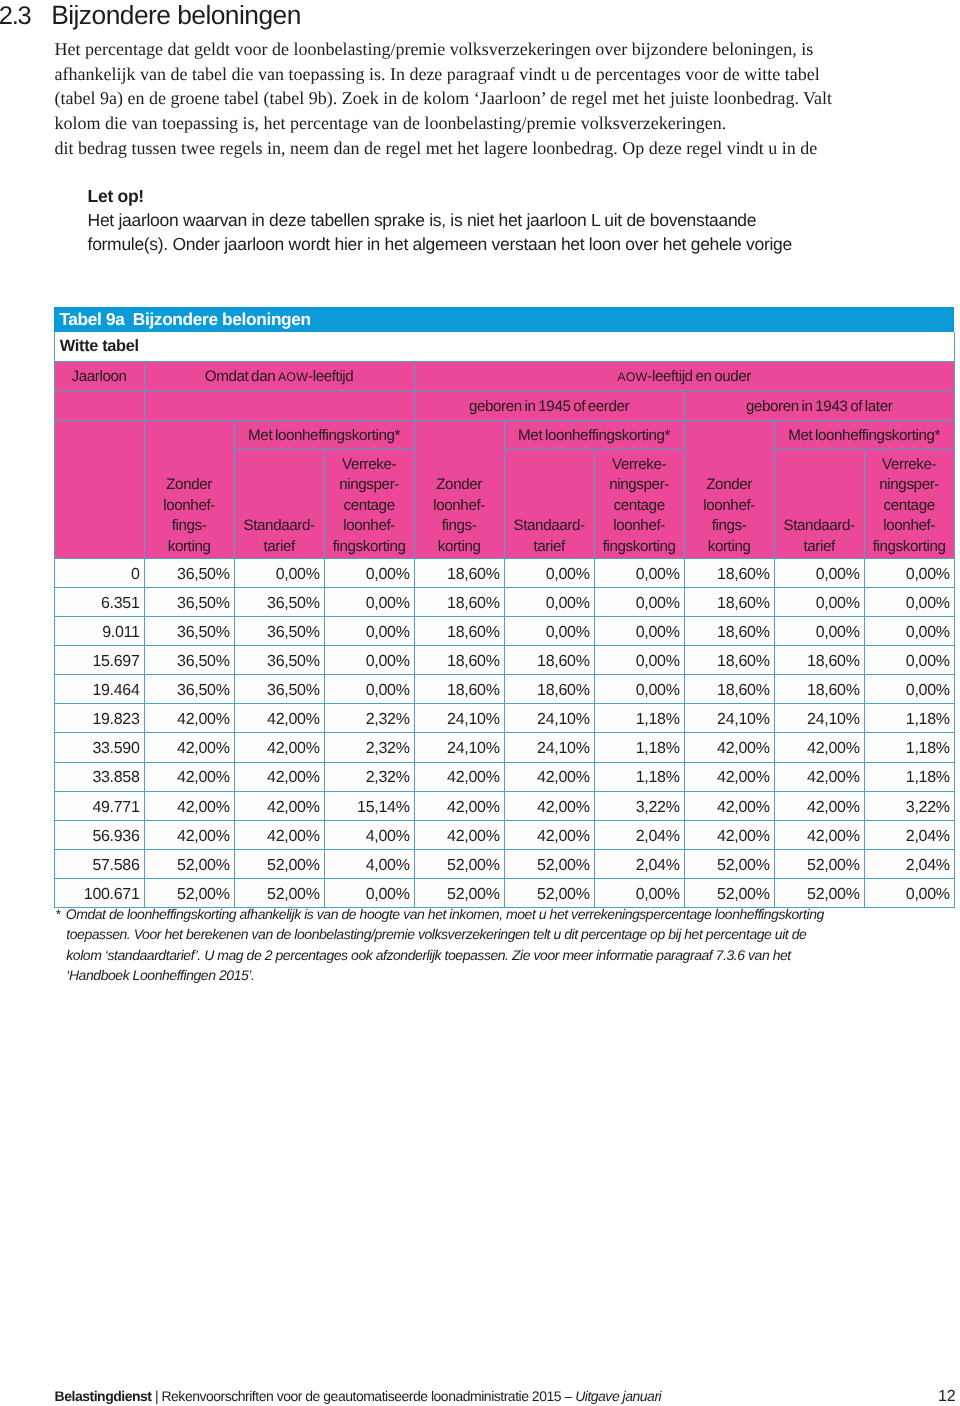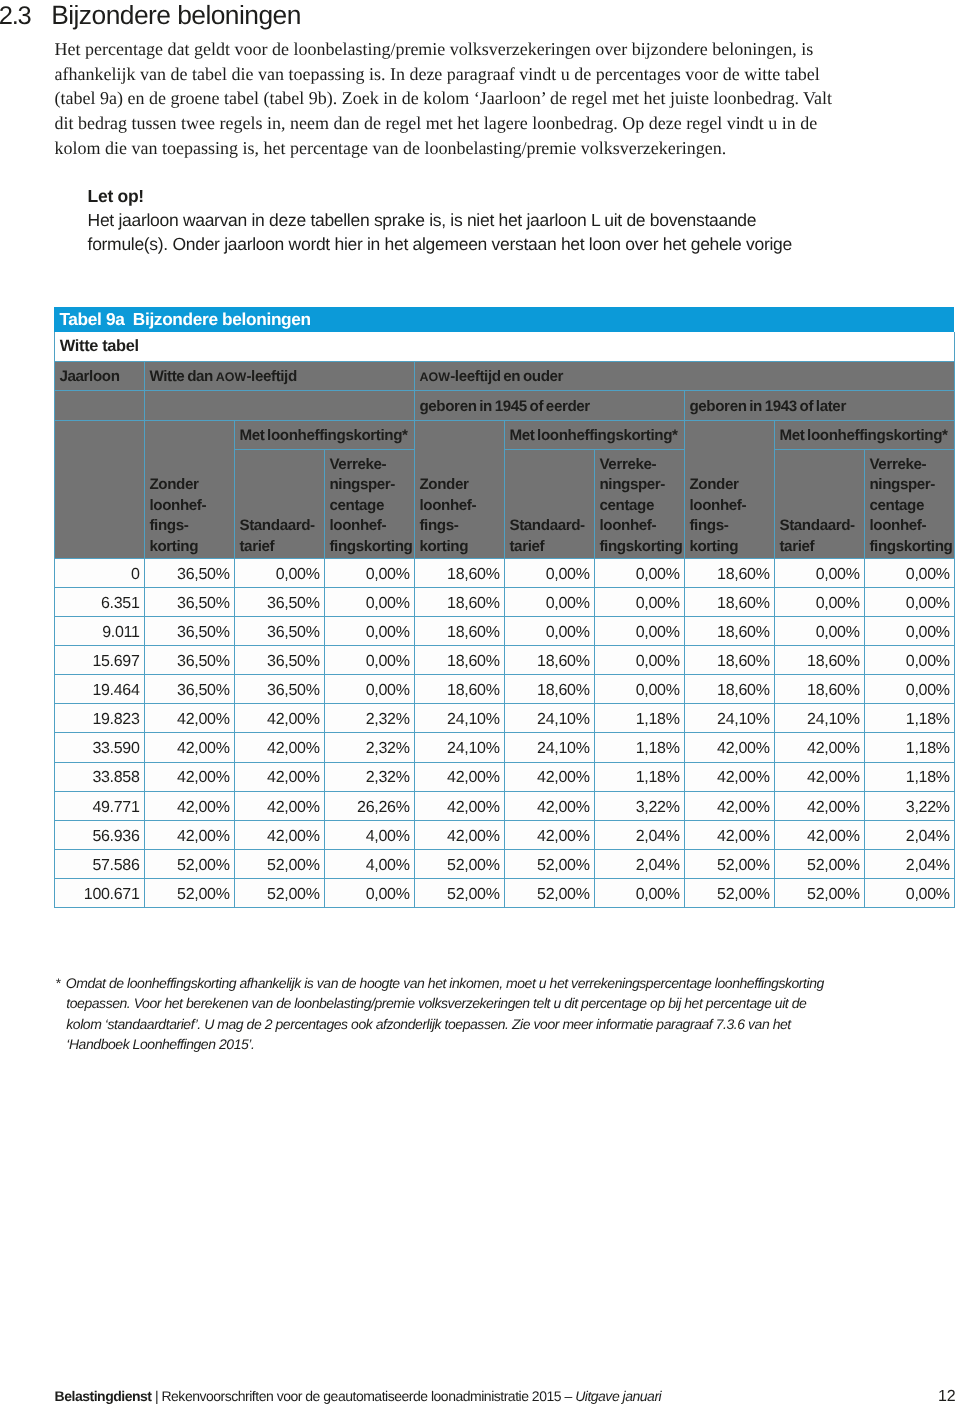--- a/index.html
+++ b/index.html
@@ -28,33 +28,33 @@
   .letop .b{font-weight:700;}
 
   
   .tbl{position:absolute;left:53.75px;top:307px;width:900px;border-collapse:collapse;table-layout:fixed;}
   .tbl td{padding:0;margin:0;vertical-align:bottom;}
   .tbl td.c-title{background:#0c9ad8;color:#ffffff;font-weight:700;font-size:17.3px;letter-spacing:-0.35px;
      height:25px;padding:0 0 0 5.2px;vertical-align:middle;white-space:nowrap;margin-left:28px;}
   .tbl td.c-sub{background:#ffffff;font-weight:700;font-size:16.4px;letter-spacing:-0.35px;
      height:29px;padding:0 0 0 5.1px;vertical-align:middle;
      border-left:1px solid #4fa1c4;border-right:1px solid #4fa1c4;border-bottom:1px solid #4fa1c4;}
-  .tbl td.hd{background:#737373;font-weight:700;font-size:15.2px;letter-spacing:-0.4px;word-spacing:-1.1px;
-     border:1px solid #4fa1c4;padding:0 5px 0.5px 4.7px;line-height:20.5px;white-space:pre-line;}
+  .tbl td.hd{background:#ec4899;font-weight:400;font-size:15.2px;letter-spacing:-0.4px;word-spacing:-1.1px;
+     border:1px solid #4fa1c4;padding:0 5px 0.5px 4.7px;line-height:20.5px;white-space:pre-line;text-align:center;}
   .tbl td.hd.mid{vertical-align:middle;padding-top:3.0px;padding-bottom:0;white-space:nowrap;}
   .tbl tr.hr{height:29.3px;}
   .tbl tr.hr-tall{height:109px;}
   .tbl tr.dr{height:29.1px;}
   .tbl td.dt{background:#fdfdfd;font-size:16px;text-align:right;line-height:16px;
      border:1px solid #4fa1c4;padding:7.9px 4.2px 0 0;vertical-align:top;letter-spacing:-0.3px;}
   .sc{font-size:0.82em;letter-spacing:0.1px;}
   .cap-ttl{margin-left:8.3px;}
 
   
-  .fn{position:absolute;left:55.8px;top:973px;
+  .fn{position:absolute;left:55.8px;top:904px;
      font-style:italic;font-size:14px;line-height:20.4px;letter-spacing:-0.45px;}
   .fn .ln{white-space:nowrap;padding-left:10.5px;}
   .fn .ln0{padding-left:0;}
   .fn .mk{display:inline-block;width:10px;font-style:normal;}
 
   
   .ft{position:absolute;left:54.6px;top:1387.7px;font-size:14px;letter-spacing:-0.49px;white-space:nowrap;}
   .ft .b{font-weight:700;}
   .ft .i{font-style:italic;}
   .ft-pg{position:absolute;left:0;top:1388px;width:955.4px;text-align:right;font-size:16px;font-weight:400;letter-spacing:-0.2px;}
@@ -64,22 +64,22 @@
 
 <div class="page">
 
   <div class="h-num">2.3</div>
   <div class="h-title">Bijzondere beloningen</div>
 
   <div class="intro">
     <div class="ln">Het percentage dat geldt voor de loonbelasting/premie volksverzekeringen over bijzondere beloningen, is</div>
     <div class="ln">afhankelijk van de tabel die van toepassing is. In deze paragraaf vindt u de percentages voor de witte tabel</div>
     <div class="ln">(tabel 9a) en de groene tabel (tabel 9b). Zoek in de kolom ‘Jaarloon’ de regel met het juiste loonbedrag. Valt</div>
+    <div class="ln">kolom die van toepassing is, het percentage van de loonbelasting/premie volksverzekeringen.</div>
     <div class="ln">dit bedrag tussen twee regels in, neem dan de regel met het lagere loonbedrag. Op deze regel vindt u in de</div>
-    <div class="ln">kolom die van toepassing is, het percentage van de loonbelasting/premie volksverzekeringen.</div>
   </div>
 
   <div class="letop">
     <div class="ln b">Let op!</div>
     <div class="ln">Het jaarloon waarvan in deze tabellen sprake is, is niet het jaarloon L uit de bovenstaande</div>
     <div class="ln">formule(s). Onder jaarloon wordt hier in het algemeen verstaan het loon over het gehele vorige</div>
   </div>
 
   <table class="tbl">
     <colgroup>
@@ -96,21 +96,21 @@
     </colgroup>
     <tbody>
       <tr>
         <td class="c-title" colspan="10"><span class="cap-lbl">Tabel 9a</span><span class="cap-ttl">Bijzondere beloningen</span></td>
       </tr>
       <tr>
         <td class="c-sub" colspan="10">Witte tabel</td>
       </tr>
       <tr class="hr">
         <td class="hd mid">Jaarloon</td>
-        <td class="hd mid" colspan="3"><span>Witte dan </span><span class="sc">AOW</span><span>-leeftijd</span></td>
+        <td class="hd mid" colspan="3"><span>Omdat dan </span><span class="sc">AOW</span><span>-leeftijd</span></td>
         <td class="hd mid" colspan="6"><span class="sc">AOW</span><span>-leeftijd en ouder</span></td>
       </tr>
       <tr class="hr">
         <td class="hd mid"></td>
         <td class="hd mid" colspan="3"></td>
         <td class="hd mid" colspan="3">geboren in 1945 of eerder</td>
         <td class="hd mid" colspan="3">geboren in 1943 of later</td>
       </tr>
       <tr class="hr">
         <td class="hd" rowspan="2"></td>
@@ -248,21 +248,21 @@
           <td class="dt">42,00%</td>
           <td class="dt">1,18%</td>
           <td class="dt">42,00%</td>
           <td class="dt">42,00%</td>
           <td class="dt">1,18%</td>
         </tr>
         <tr class="dr">
           <td class="dt">49.771</td>
           <td class="dt">42,00%</td>
           <td class="dt">42,00%</td>
-          <td class="dt">26,26%</td>
+          <td class="dt">15,14%</td>
           <td class="dt">42,00%</td>
           <td class="dt">42,00%</td>
           <td class="dt">3,22%</td>
           <td class="dt">42,00%</td>
           <td class="dt">42,00%</td>
           <td class="dt">3,22%</td>
         </tr>
         <tr class="dr">
           <td class="dt">56.936</td>
           <td class="dt">42,00%</td>

